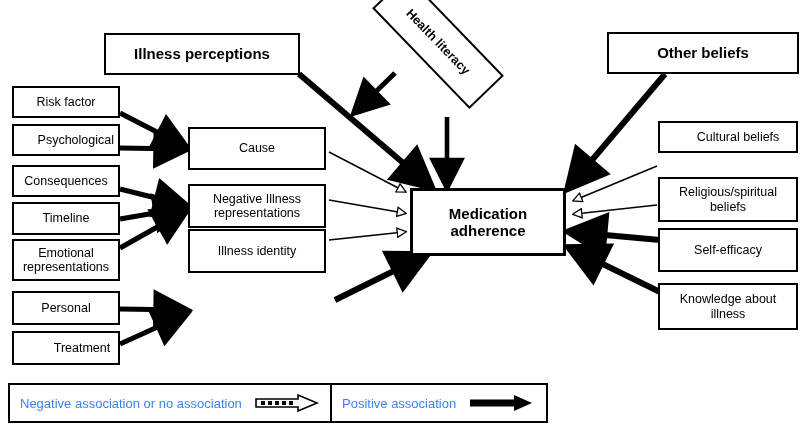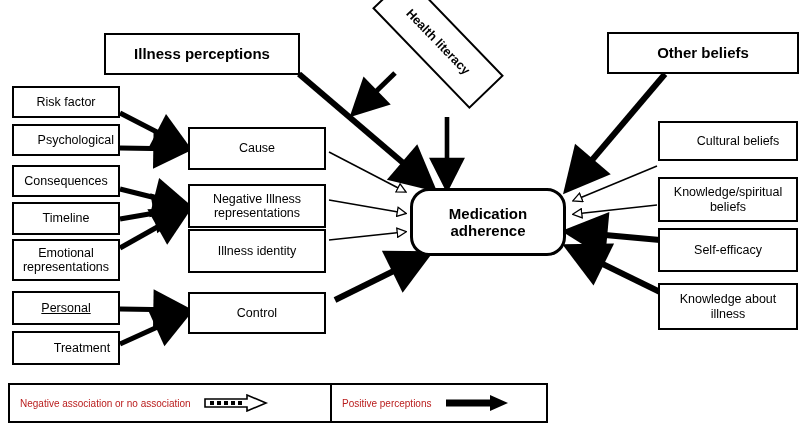--- a/index.html
+++ b/index.html
@@ -52,22 +52,22 @@
     background:#ffffff;
     display:flex;
     z-index:3;
   }
   .legend .cell{
     box-sizing:border-box;
     display:flex;
     align-items:center;
     height:100%;
     padding-left:10px;
-    font-size:10px;
-    color:#b91c1c;
+    font-size:13px;
+    color:#3b82f6;
   }
   .legend .cell.first{ border-right:2px solid #000; }
   .legend .lbl{ white-space:nowrap; }
   .legend .gly{ margin-left:12px; display:flex; align-items:center; }
 </style>
 </head>
 <body>
 
 <div id="stage">
 
@@ -130,72 +130,69 @@
   </div>
   <div class="box" style="left:12px; top:165px; width:108px; height:32px;">
     <span>Consequences</span>
   </div>
   <div class="box" style="left:12px; top:202px; width:108px; height:33px;text-align:right;">
     <span>Timeline</span>
   </div>
   <div class="box" style="left:12px; top:239px; width:108px; height:42px;">
     <span>Emotional representations</span>
   </div>
-  <div class="box" style="left:12px; top:291px; width:108px; height:34px;text-decoration:underline;">
+  <div class="box" style="left:12px; top:291px; width:108px; height:34px;">
     <span>Personal</span>
   </div>
   <div class="box" style="left:12px; top:331px; width:108px; height:34px;padding-left:36px;">
     <span>Treatment</span>
   </div>
 
   <div class="box" style="left:188px; top:127px; width:138px; height:43px;">
     <span>Cause</span>
   </div>
   <div class="box" style="left:188px; top:184px; width:138px; height:44px;">
     <span>Negative Illness representations</span>
   </div>
   <div class="box" style="left:188px; top:229px; width:138px; height:44px;">
     <span>Illness identity</span>
   </div>
-  <div class="box" style="left:188px; top:292px; width:138px; height:42px;">
-    <span>Control</span>
-  </div>
 
-  <div class="box mid" style="left:410px; top:188px; width:156px; height:68px; border-width:3px;border-radius:19px;">
+  <div class="box mid" style="left:410px; top:188px; width:156px; height:68px; border-width:3px;">
     <span>
       <span>Medication</span><br>
       <span>adherence</span>
     </span>
   </div>
 
-  <div class="box" style="left:658px; top:121px; width:140px; height:40px;padding-left:24px;">
+  <div class="box" style="left:658px; top:121px; width:140px; height:32px;padding-left:24px;">
     <span>Cultural beliefs</span>
   </div>
   <div class="box" style="left:658px; top:177px; width:140px; height:45px;">
-    <span>Knowledge/spiritual beliefs</span>
+    <span>Religious/spiritual beliefs</span>
   </div>
   <div class="box" style="left:658px; top:228px; width:140px; height:44px;">
     <span>Self-efficacy</span>
   </div>
   <div class="box" style="left:658px; top:283px; width:140px; height:47px;">
     <span>Knowledge about illness</span>
   </div>
 
   <div class="legend" style="left:8px; top:383px; width:540px; height:40px;">
     <div class="cell first" style="width:322px;">
       <span class="lbl">Negative association or no association</span>
       <span class="gly">
         <svg width="66" height="18" viewBox="0 0 66 18" xmlns="http://www.w3.org/2000/svg">
           <path d="M2,5 L2,13 L44,13 L44,17 L63,9 L44,1 L44,5 Z" fill="#ffffff" stroke="#000000" stroke-width="1.6"></path>
           <line x1="7" y1="9" x2="41" y2="9" stroke="#000" stroke-width="4.2" stroke-dasharray="4 3"></line>
         </svg>
       </span>
     </div>
     <div class="cell" style="width:214px;">
-      <span class="lbl">Positive perceptions</span>
+      <span class="lbl">Positive association</span>
       <span class="gly">
         <svg width="66" height="18" viewBox="0 0 66 18" xmlns="http://www.w3.org/2000/svg">
           <path d="M2,5.5 L46,5.5 L46,1 L64,9 L46,17 L46,12.5 L2,12.5 Z" fill="#000000"></path>
         </svg>
       </span>
     </div>
   </div>
 
 </div>
 

